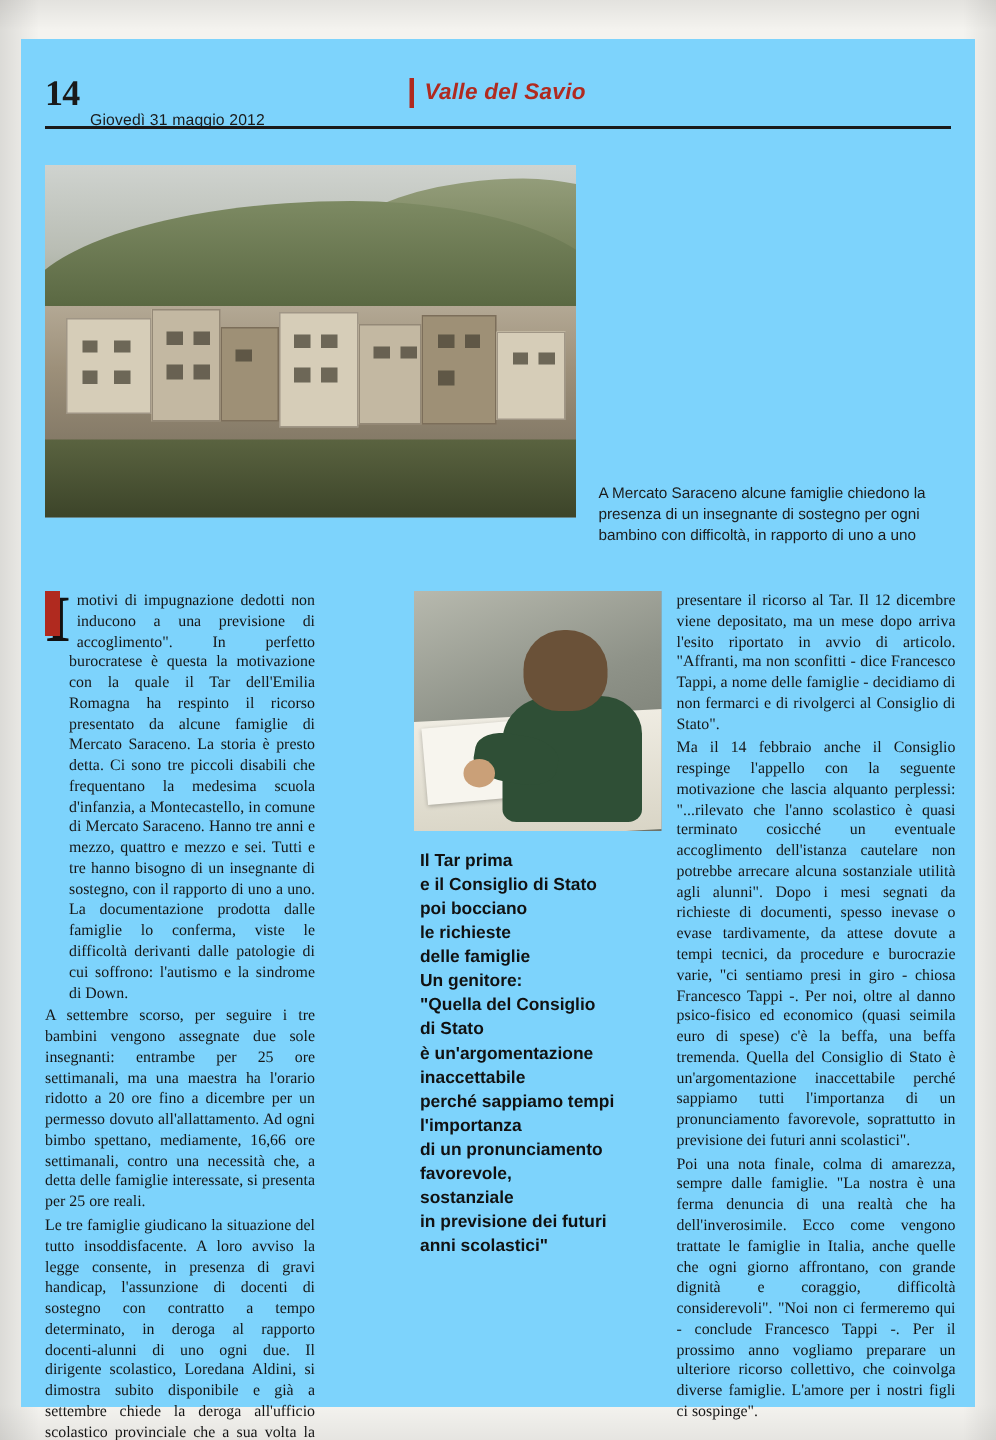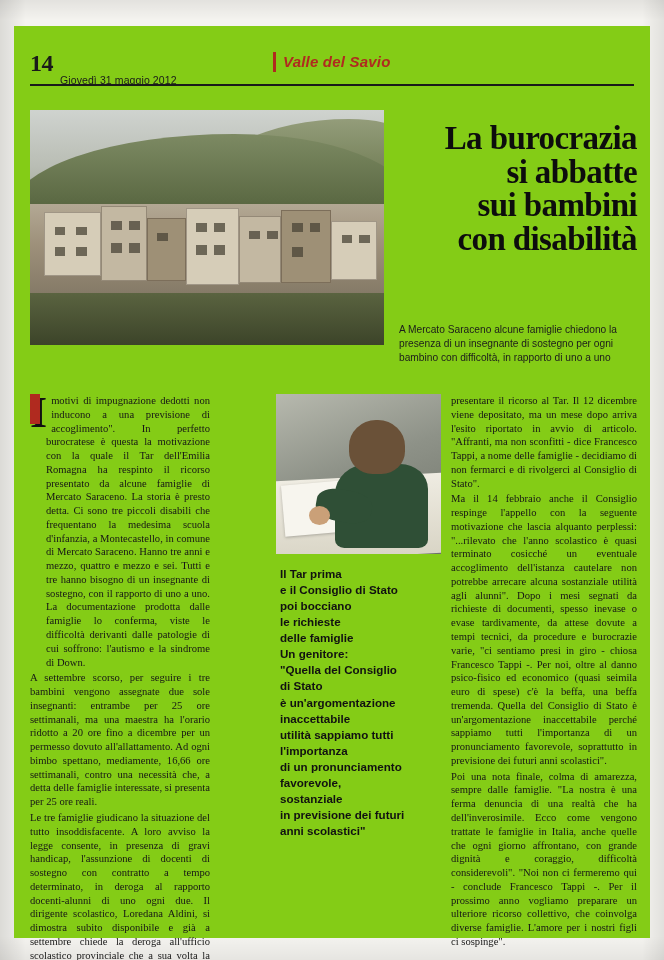--- a/index.html
+++ b/index.html
@@ -28,21 +28,21 @@
       linear-gradient(0deg, rgba(0,0,0,0.06) 0px, rgba(0,0,0,0.0) 24px),
       #f4f3ef;
     pointer-events: none;
   }
   .sheet {
     position: absolute;
     left: 14px;
     top: 26px;
     width: 636px;
     height: 912px;
-    background: #84cc16;
+    background: #7dd3fc;
   }
 
   
   .masthead {
     position: absolute;
     left: 16px;
     top: 24px;
     width: 604px;
     height: 34px;
     border-bottom: 2px solid #1a1a1a;
@@ -308,26 +308,20 @@
         <div class="win" style="left:67%; top:26%; width:3%; height:8%;"></div>
         <div class="win" style="left:74%; top:18%; width:3%; height:9%;"></div>
         <div class="win" style="left:79%; top:18%; width:3%; height:9%;"></div>
         <div class="win" style="left:74%; top:42%; width:3%; height:9%;"></div>
         <div class="win" style="left:88%; top:30%; width:3%; height:8%;"></div>
         <div class="win" style="left:93%; top:30%; width:3%; height:8%;"></div>
       </div>
       <div class="lp-fore"></div>
     </div>
 
-    <div class="headline">
-      <div>La burocrazia</div>
-      <div>si abbatte</div>
-      <div>sui bambini</div>
-      <div>con disabilità</div>
-    </div>
     <div class="subhead">A Mercato Saraceno alcune famiglie chiedono la presenza di un insegnante di sostegno per ogni bambino con difficoltà, in rapporto di uno a uno</div>
 
     <div class="col col1">
       <div class="dropcap-wrap">
         <div class="redbar"></div>
         <span class="dropcap">I</span>
         <p class="col1-first">motivi di impugnazione dedotti non inducono a una previsione di accoglimento". In perfetto burocratese è questa la motivazione con la quale il Tar dell'Emilia Romagna ha respinto il ricorso presentato da alcune famiglie di Mercato Saraceno. La storia è presto detta. Ci sono tre piccoli disabili che frequentano la medesima scuola d'infanzia, a Montecastello, in comune di Mercato Saraceno. Hanno tre anni e mezzo, quattro e mezzo e sei. Tutti e tre hanno bisogno di un insegnante di sostegno, con il rapporto di uno a uno. La documentazione prodotta dalle famiglie lo conferma, viste le difficoltà derivanti dalle patologie di cui soffrono: l'autismo e la sindrome di Down.</p>
       </div>
       <p>A settembre scorso, per seguire i tre bambini vengono assegnate due sole insegnanti: entrambe per 25 ore settimanali, ma una maestra ha l'orario ridotto a 20 ore fino a dicembre per un permesso dovuto all'allattamento. Ad ogni bimbo spettano, mediamente, 16,66 ore settimanali, contro una necessità che, a detta delle famiglie interessate, si presenta per 25 ore reali.</p>
       <p>Le tre famiglie giudicano la situazione del tutto insoddisfacente. A loro avviso la legge consente, in presenza di gravi handicap, l'assunzione di docenti di sostegno con contratto a tempo determinato, in deroga al rapporto docenti-alunni di uno ogni due. Il dirigente scolastico, Loredana Aldini, si dimostra subito disponibile e già a settembre chiede la deroga all'ufficio scolastico provinciale che a sua volta la gira al competente ufficio regionale con la richiesta di ulteriori 12 ore e mezzo di sostegno in deroga.</p>
@@ -348,21 +342,21 @@
       <p>Il Tar prima</p>
       <p>e il Consiglio di Stato</p>
       <p>poi bocciano</p>
       <p>le richieste</p>
       <p>delle famiglie</p>
       <p>Un genitore:</p>
       <p>"Quella del Consiglio</p>
       <p>di Stato</p>
       <p>è un'argomentazione</p>
       <p>inaccettabile</p>
-      <p>utilità sappiamo tutti</p>
+      <p>perché sappiamo tempi</p>
       <p>l'importanza</p>
       <p>di un pronunciamento</p>
       <p>favorevole,</p>
       <p>sostanziale</p>
       <p>in previsione dei futuri</p>
       <p>anni scolastici"</p>
     </div>
 
     <div class="col col3">
       <p>presentare il ricorso al Tar. Il 12 dicembre viene depositato, ma un mese dopo arriva l'esito riportato in avvio di articolo. "Affranti, ma non sconfitti - dice Francesco Tappi, a nome delle famiglie - decidiamo di non fermarci e di rivolgerci al Consiglio di Stato".</p>

